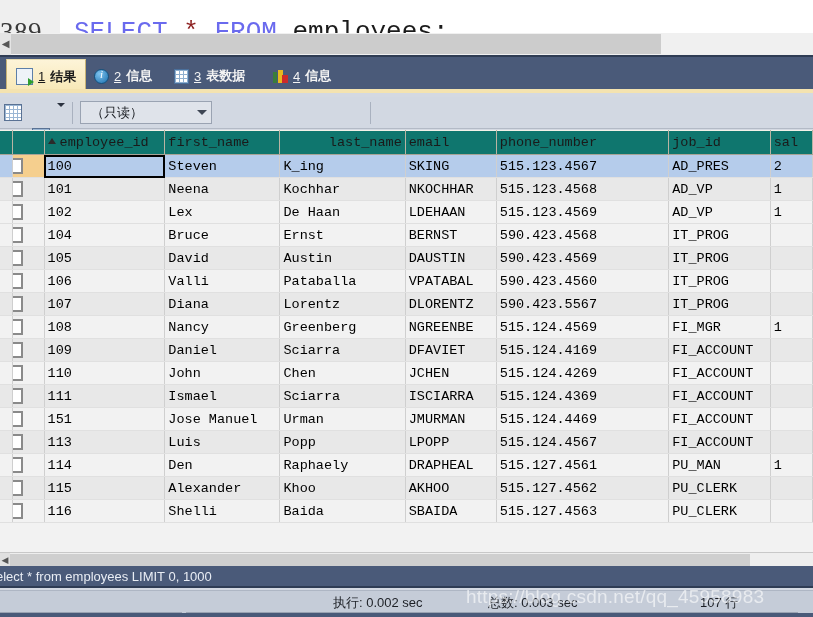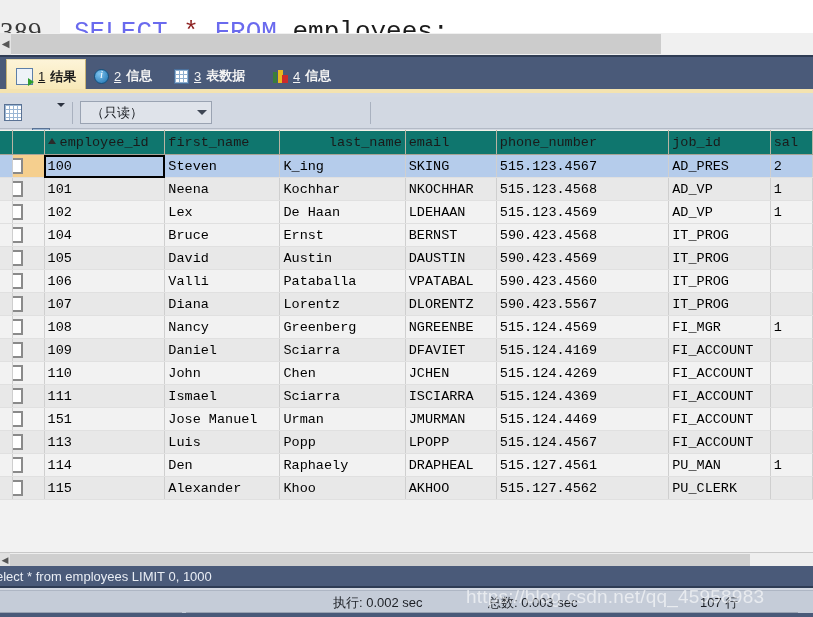--- a/index.html
+++ b/index.html
@@ -653,20 +653,33 @@
               <span class="chk"></span>
             </td>
             <td class="num">115</td>
             <td>Alexander</td>
             <td>Khoo</td>
             <td>AKHOO</td>
             <td>515.127.4562</td>
             <td>PU_CLERK</td>
             <td class="num"></td>
           </tr>
+          <tr class="even">
+            <td class="sel-col"></td>
+            <td class="gutter">
+              <span class="chk"></span>
+            </td>
+            <td class="num">116</td>
+            <td>Shelli</td>
+            <td>Baida</td>
+            <td>SBAIDA</td>
+            <td>515.127.4563</td>
+            <td>PU_CLERK</td>
+            <td class="num"></td>
+          </tr>
         </tbody>
     </table>
   </div>
 
   <div class="bottom-scroll">
     <div class="lbtn">◀</div>
     <div class="thumb"></div>
   </div>
 
   <div class="query-bar">

